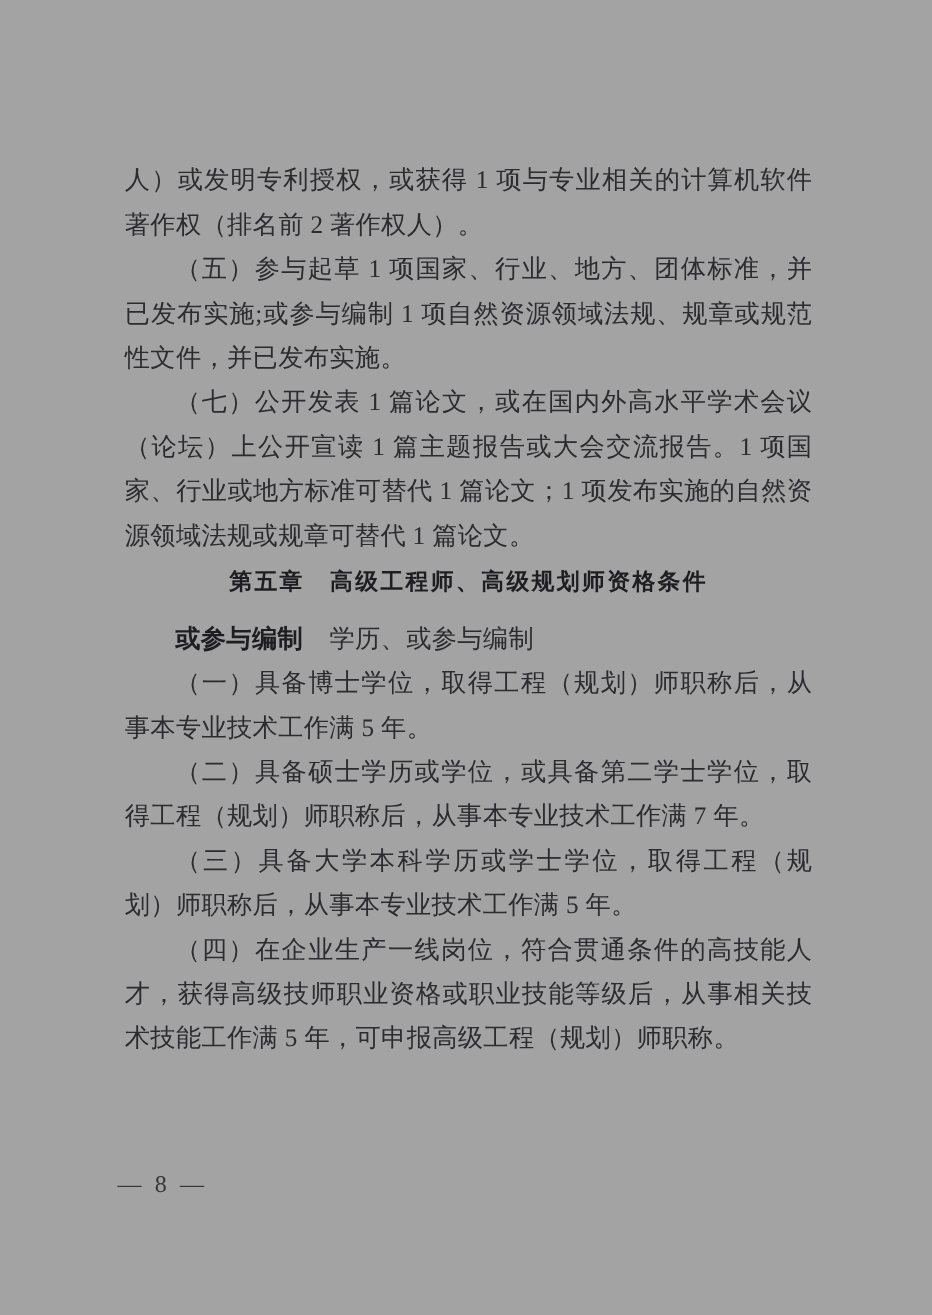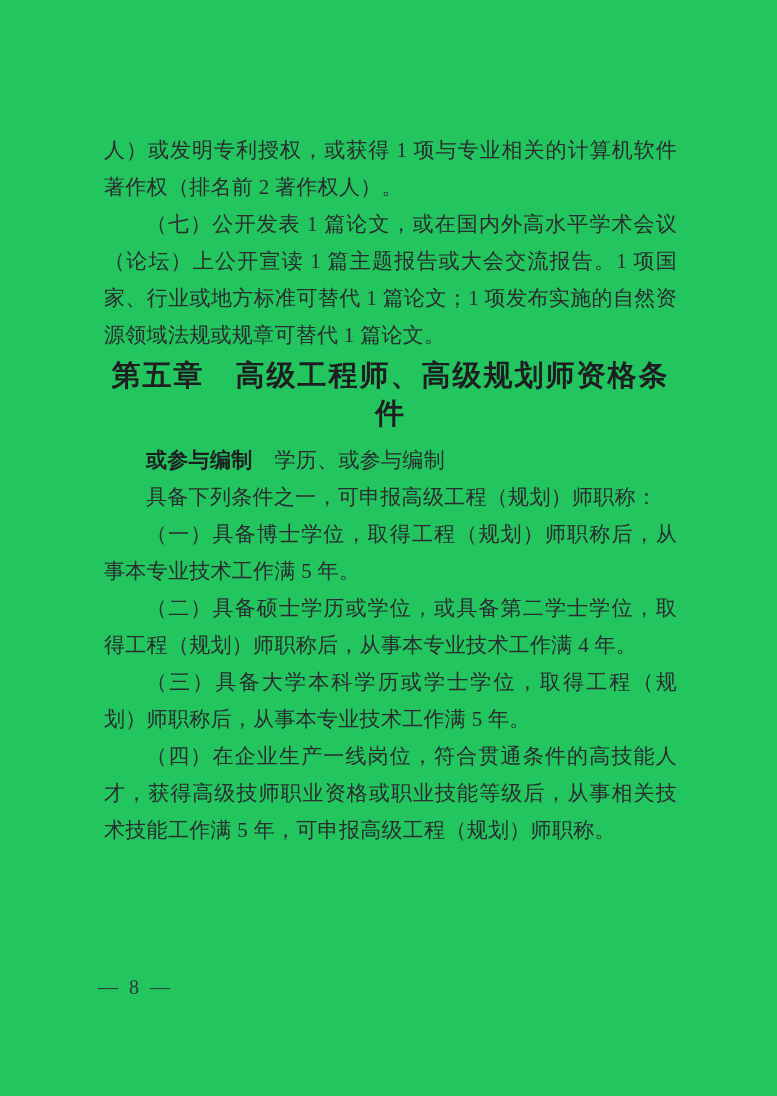--- a/index.html
+++ b/index.html
@@ -4,21 +4,21 @@
 <style>
   html, body {
     margin: 0;
     padding: 0;
     background: #ffffff;
   }
   .page {
     position: relative;
     width: 777px;
     height: 1096px;
-    background: #22c55e;
+    background: #a3a3a3;
     overflow: hidden;
     font-family: "Liberation Serif", "DejaVu Serif", serif;
     color: #2b2b30;
   }
   .content {
     position: absolute;
     left: 104px;
     top: 132px;
     width: 573px;
   }
@@ -30,21 +30,21 @@
     letter-spacing: 0.3px;
     color: #2b2b30;
   }
   p.indent {
     text-indent: 2em;
   }
   h1.chapter-heading {
     margin: 2px 0 9px 0;
     font-family: "Liberation Sans", "DejaVu Sans", sans-serif;
     font-weight: bold;
-    font-size: 29px;
+    font-size: 19px;
     line-height: 38px;
     text-align: center;
     letter-spacing: 2px;
     color: #1e1e22;
   }
   .article-line .article-label {
     font-family: "Liberation Sans", "DejaVu Sans", sans-serif;
     font-weight: bold;
     color: #1e1e22;
     margin-right: 1.05em;
@@ -60,35 +60,35 @@
   }
 </style>
 </head>
 <body>
 
 <div class="page">
   <div class="content">
 
     <p class="body-text">人）或发明专利授权，或获得 1 项与专业相关的计算机软件著作权（排名前 2 著作权人）。</p>
 
+    <p class="body-text indent">（五）参与起草 1 项国家、行业、地方、团体标准，并已发布实施;或参与编制 1 项自然资源领域法规、规章或规范性文件，并已发布实施。</p>
 
 
     <p class="body-text indent">（七）公开发表 1 篇论文，或在国内外高水平学术会议（论坛）上公开宣读 1 篇主题报告或大会交流报告。1 项国家、行业或地方标准可替代 1 篇论文；1 项发布实施的自然资源领域法规或规章可替代 1 篇论文。</p>
 
     <h1 class="chapter-heading">第五章　高级工程师、高级规划师资格条件</h1>
 
     <p class="body-text indent article-line">
       <span class="article-label">或参与编制</span><span class="article-title">学历、或参与编制</span>
     </p>
 
-    <p class="body-text indent">具备下列条件之一，可申报高级工程（规划）师职称：</p>
 
     <p class="body-text indent">（一）具备博士学位，取得工程（规划）师职称后，从事本专业技术工作满 5 年。</p>
 
-    <p class="body-text indent">（二）具备硕士学历或学位，或具备第二学士学位，取得工程（规划）师职称后，从事本专业技术工作满 4 年。</p>
+    <p class="body-text indent">（二）具备硕士学历或学位，或具备第二学士学位，取得工程（规划）师职称后，从事本专业技术工作满 7 年。</p>
 
     <p class="body-text indent">（三）具备大学本科学历或学士学位，取得工程（规划）师职称后，从事本专业技术工作满 5 年。</p>
 
     <p class="body-text indent">（四）在企业生产一线岗位，符合贯通条件的高技能人才，获得高级技师职业资格或职业技能等级后，从事相关技术技能工作满 5 年，可申报高级工程（规划）师职称。</p>
 
   </div>
 
   <div class="footer">
     <span>— 8 —</span>
   </div>

